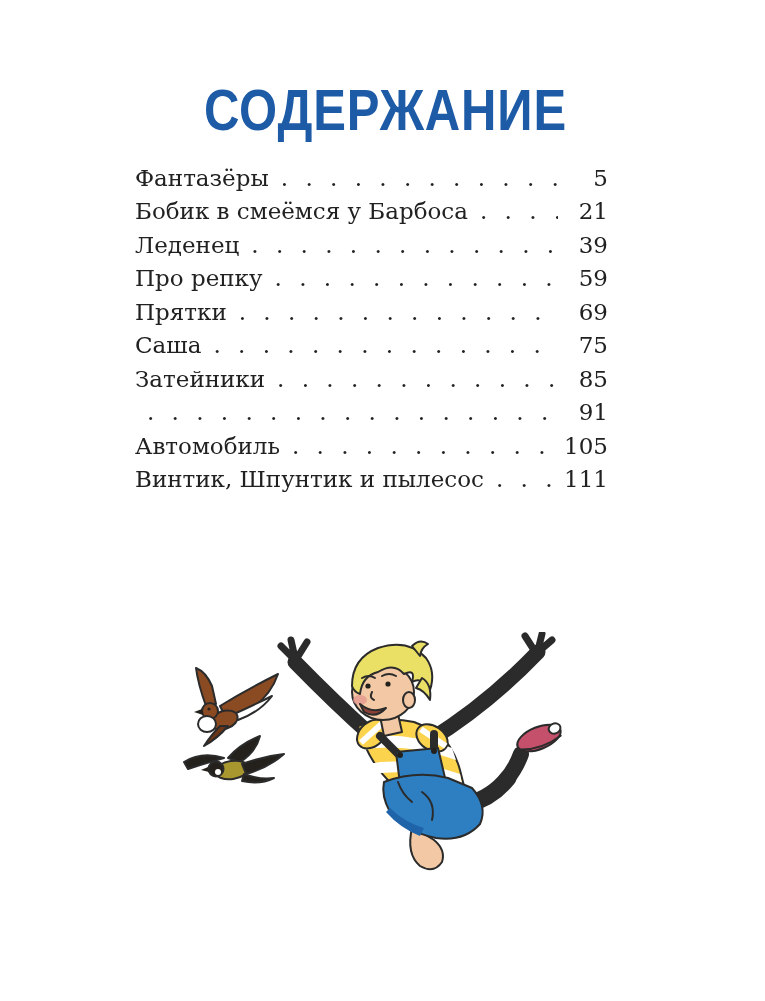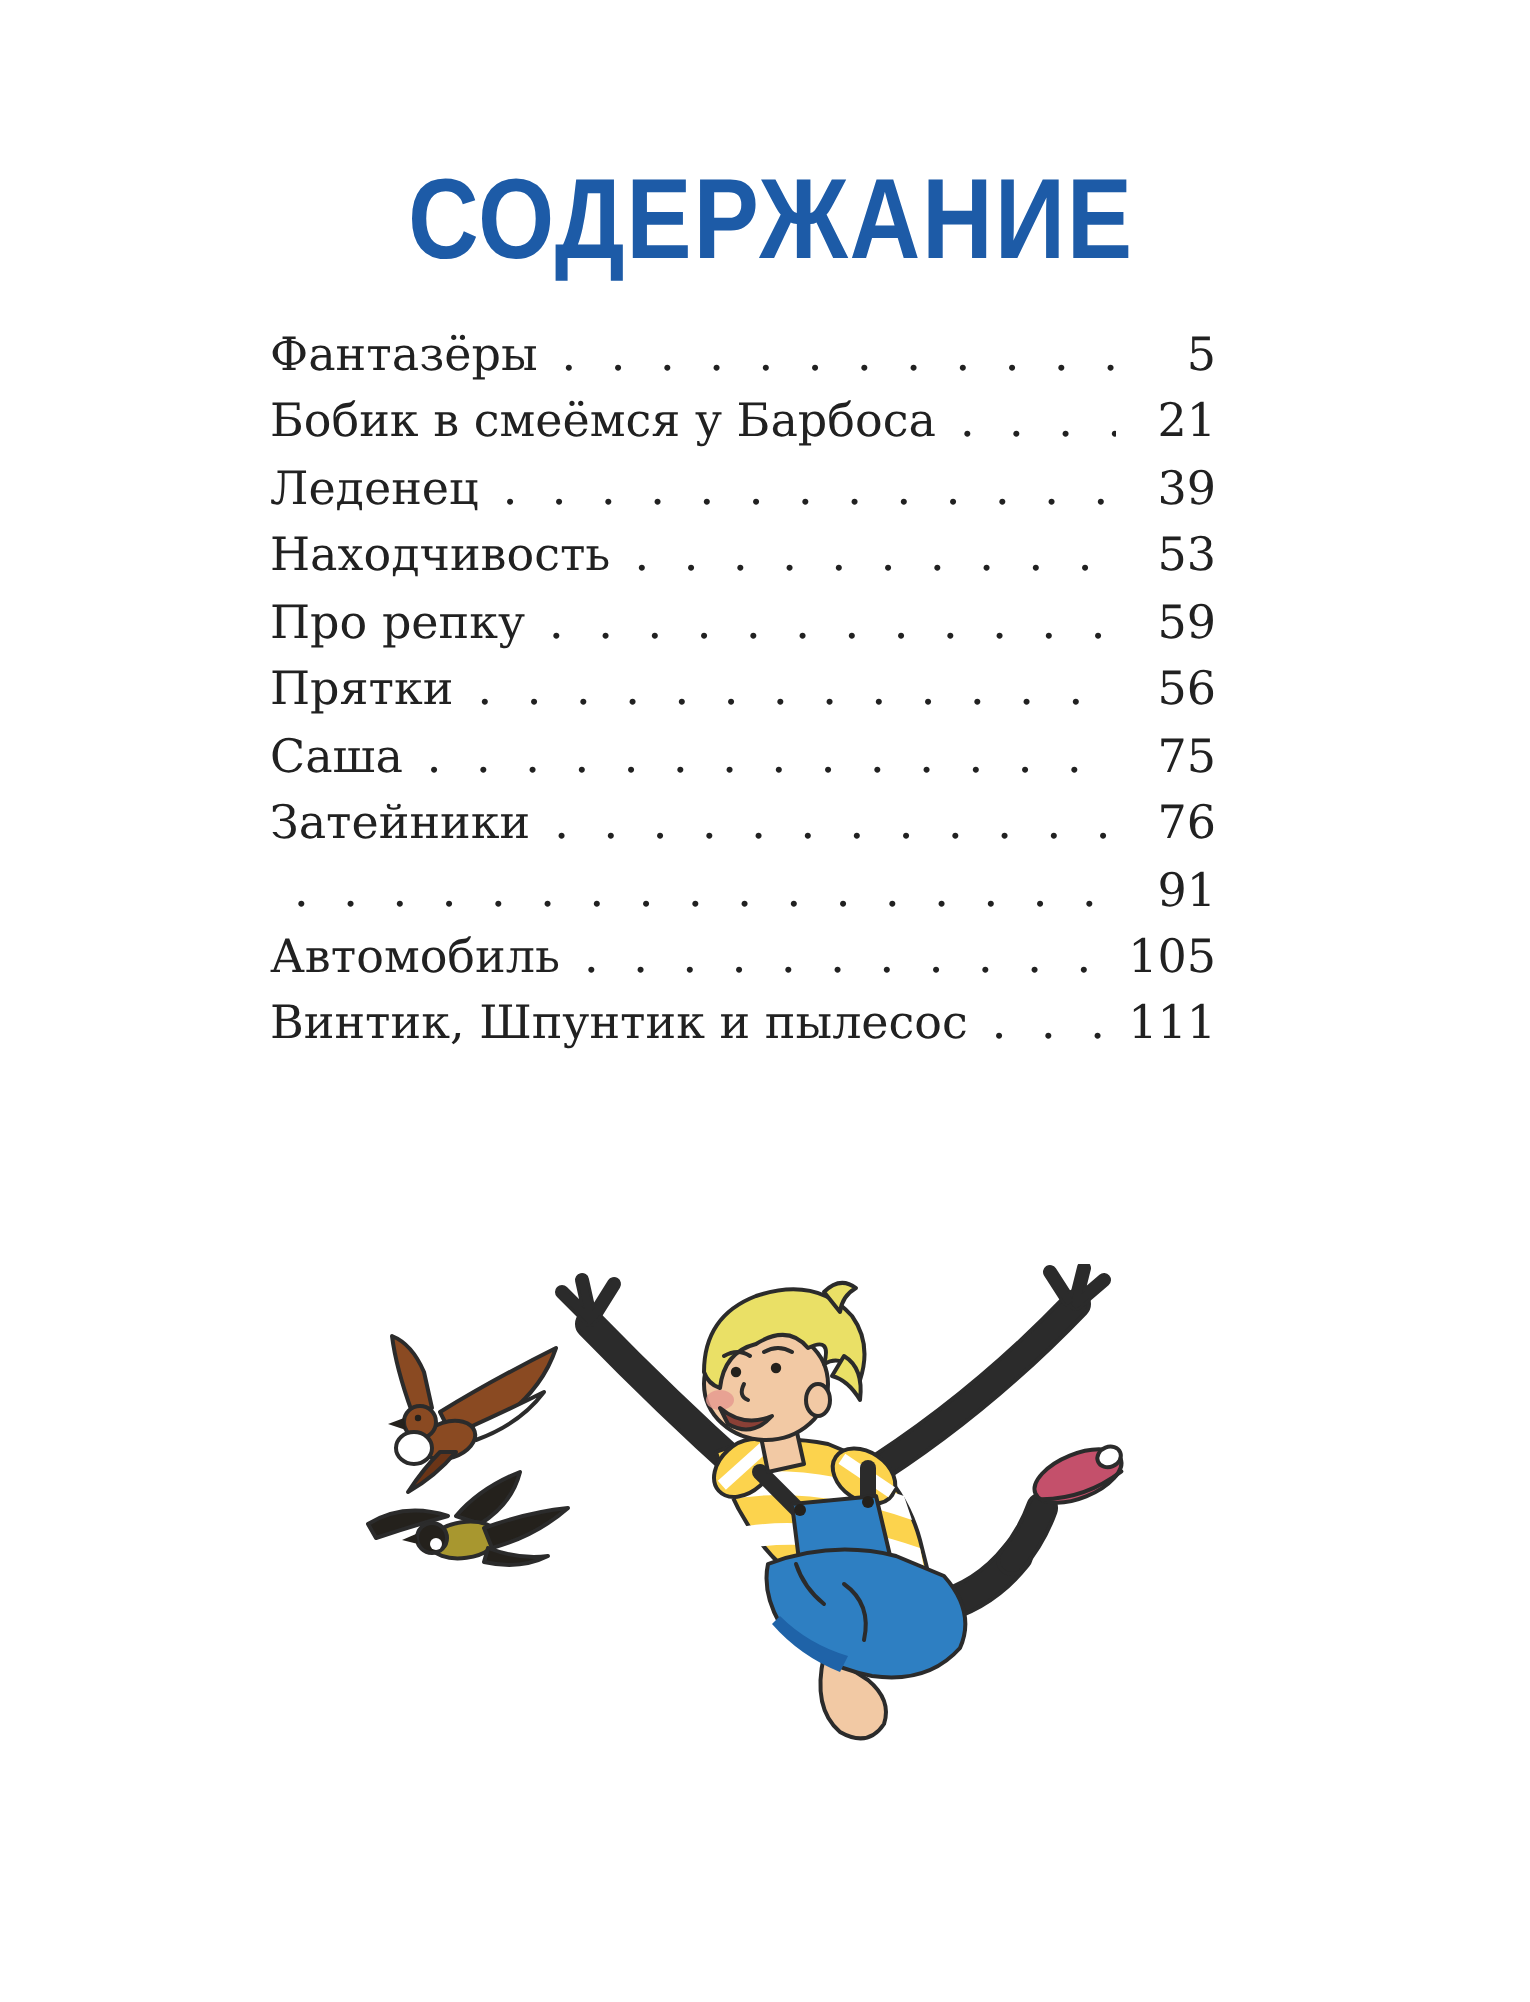--- a/index.html
+++ b/index.html
@@ -97,43 +97,38 @@
       <span class="t">Бобик в смеёмся у Барбоса</span>
         <span class="dots"></span>
         <span class="n">21</span>
     </div>
     <div class="row">
       <span class="t">Леденец</span>
         <span class="dots"></span>
         <span class="n">39</span>
     </div>
     <div class="row">
-      <span class="t">Находчивость</span>
-        <span class="dots"></span>
-        <span class="n">53</span>
-    </div>
-    <div class="row">
       <span class="t">Про репку</span>
         <span class="dots"></span>
         <span class="n">59</span>
     </div>
     <div class="row">
       <span class="t">Прятки</span>
         <span class="dots"></span>
-        <span class="n">56</span>
+        <span class="n">69</span>
     </div>
     <div class="row">
       <span class="t">Саша</span>
         <span class="dots"></span>
         <span class="n">75</span>
     </div>
     <div class="row">
       <span class="t">Затейники</span>
         <span class="dots"></span>
-        <span class="n">76</span>
+        <span class="n">85</span>
     </div>
     <div class="row">
         <span class="dots"></span>
         <span class="n">91</span>
     </div>
     <div class="row">
       <span class="t">Автомобиль</span>
         <span class="dots"></span>
         <span class="n">105</span>
     </div>

